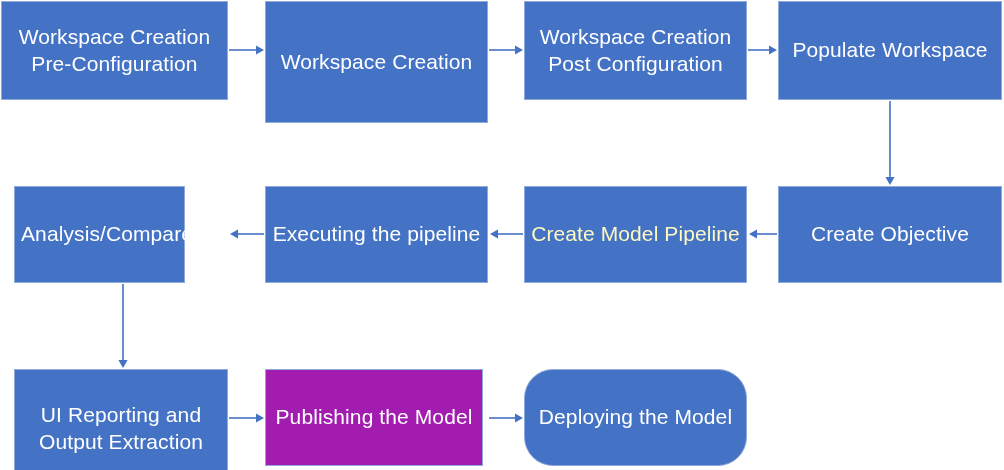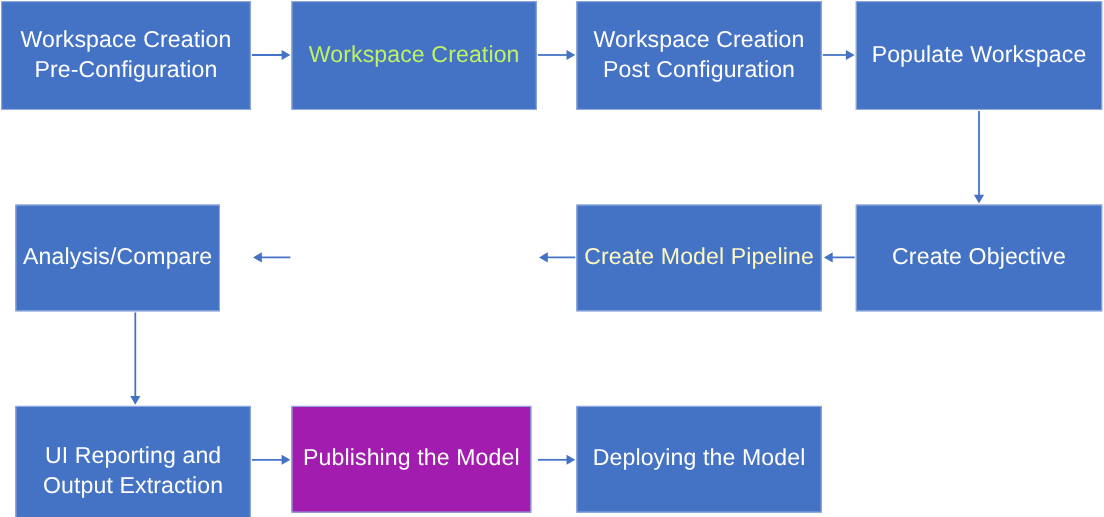--- a/index.html
+++ b/index.html
@@ -92,40 +92,43 @@
       <line x1="12" y1="12" x2="41" y2="12" stroke="#4472C4"></line>
       <polygon points="47,12 39,7.4 39,16.6" fill="#4472C4"></polygon>
     </svg>
     <svg class="edge" width="58" height="24" style="left: 477px; top: 406px;">
       <line x1="12" y1="12" x2="40" y2="12" stroke="#4472C4"></line>
       <polygon points="46,12 38,7.4 38,16.6" fill="#4472C4"></polygon>
     </svg>
     <div class="node" style="left: 1px; top: 1px; width: 227px; height: 99px; background: rgb(68, 114, 196); border-color: rgb(142, 169, 219); color: rgb(255, 255, 255);">
       <span class="node-label">Workspace Creation Pre-Configuration</span>
     </div>
-    <div class="node" style="left: 265px; top: 1px; width: 223px; height: 99px; background: rgb(68, 114, 196); border-color: rgb(142, 169, 219); color: #bef264;">
+    <div class="node" style="left: 265px; top: 1px; width: 223px; height: 122px; background: rgb(68, 114, 196); border-color: rgb(142, 169, 219); color: #ffffff;">
       <span class="node-label">Workspace Creation</span>
     </div>
     <div class="node" style="left: 524px; top: 1px; width: 223px; height: 99px; background: rgb(68, 114, 196); border-color: rgb(142, 169, 219); color: rgb(255, 255, 255);">
       <span class="node-label">Workspace Creation Post Configuration</span>
     </div>
     <div class="node" style="left: 778px; top: 1px; width: 224px; height: 99px; background: rgb(68, 114, 196); border-color: rgb(142, 169, 219); color: rgb(255, 255, 255); justify-content: flex-end;">
       <span class="node-label">Populate Workspace</span>
     </div>
-    <div class="node" style="left: 14px; top: 186px; width: 186px; height: 97px; background: rgb(68, 114, 196); border-color: rgb(142, 169, 219); color: rgb(255, 255, 255);">
+    <div class="node" style="left: 14px; top: 186px; width: 171px; height: 97px; background: rgb(68, 114, 196); border-color: rgb(142, 169, 219); color: rgb(255, 255, 255);">
       <span class="node-label">Analysis/Compare</span>
+    </div>
+    <div class="node" style="left: 265px; top: 186px; width: 223px; height: 97px; background: rgb(68, 114, 196); border-color: rgb(142, 169, 219); color: rgb(255, 255, 255);">
+      <span class="node-label">Executing the pipeline</span>
     </div>
     <div class="node" style="left: 524px; top: 186px; width: 223px; height: 97px; background: rgb(68, 114, 196); border-color: rgb(142, 169, 219); color: #fef9c3;">
       <span class="node-label">Create Model Pipeline</span>
     </div>
     <div class="node" style="left: 778px; top: 186px; width: 224px; height: 97px; background: rgb(68, 114, 196); border-color: rgb(142, 169, 219); color: rgb(255, 255, 255);">
       <span class="node-label">Create Objective</span>
     </div>
     <div class="node" style="left: 14px; top: 369px; width: 214px; height: 120px; background: rgb(68, 114, 196); border-color: rgb(142, 169, 219); color: rgb(255, 255, 255);">
       <span class="node-label">UI Reporting and Output Extraction</span>
     </div>
     <div class="node" style="left: 265px; top: 369px; width: 218px; height: 97px; background: #a21caf; border-color: rgb(142, 169, 219); color: rgb(255, 255, 255); justify-content: center;">
       <span class="node-label">Publishing the Model</span>
     </div>
-    <div class="node" style="left: 524px; top: 369px; width: 223px; height: 97px; background: rgb(68, 114, 196); border-color: rgb(142, 169, 219); color: rgb(255, 255, 255);">
+    <div class="node" style="left: 524px; top: 369px; width: 223px; height: 97px; background: rgb(68, 114, 196); border-color: rgb(142, 169, 219); color: rgb(255, 255, 255); border-radius: 29px;">
       <span class="node-label">Deploying the Model</span>
     </div>
   </div>
 
 </body></html>

